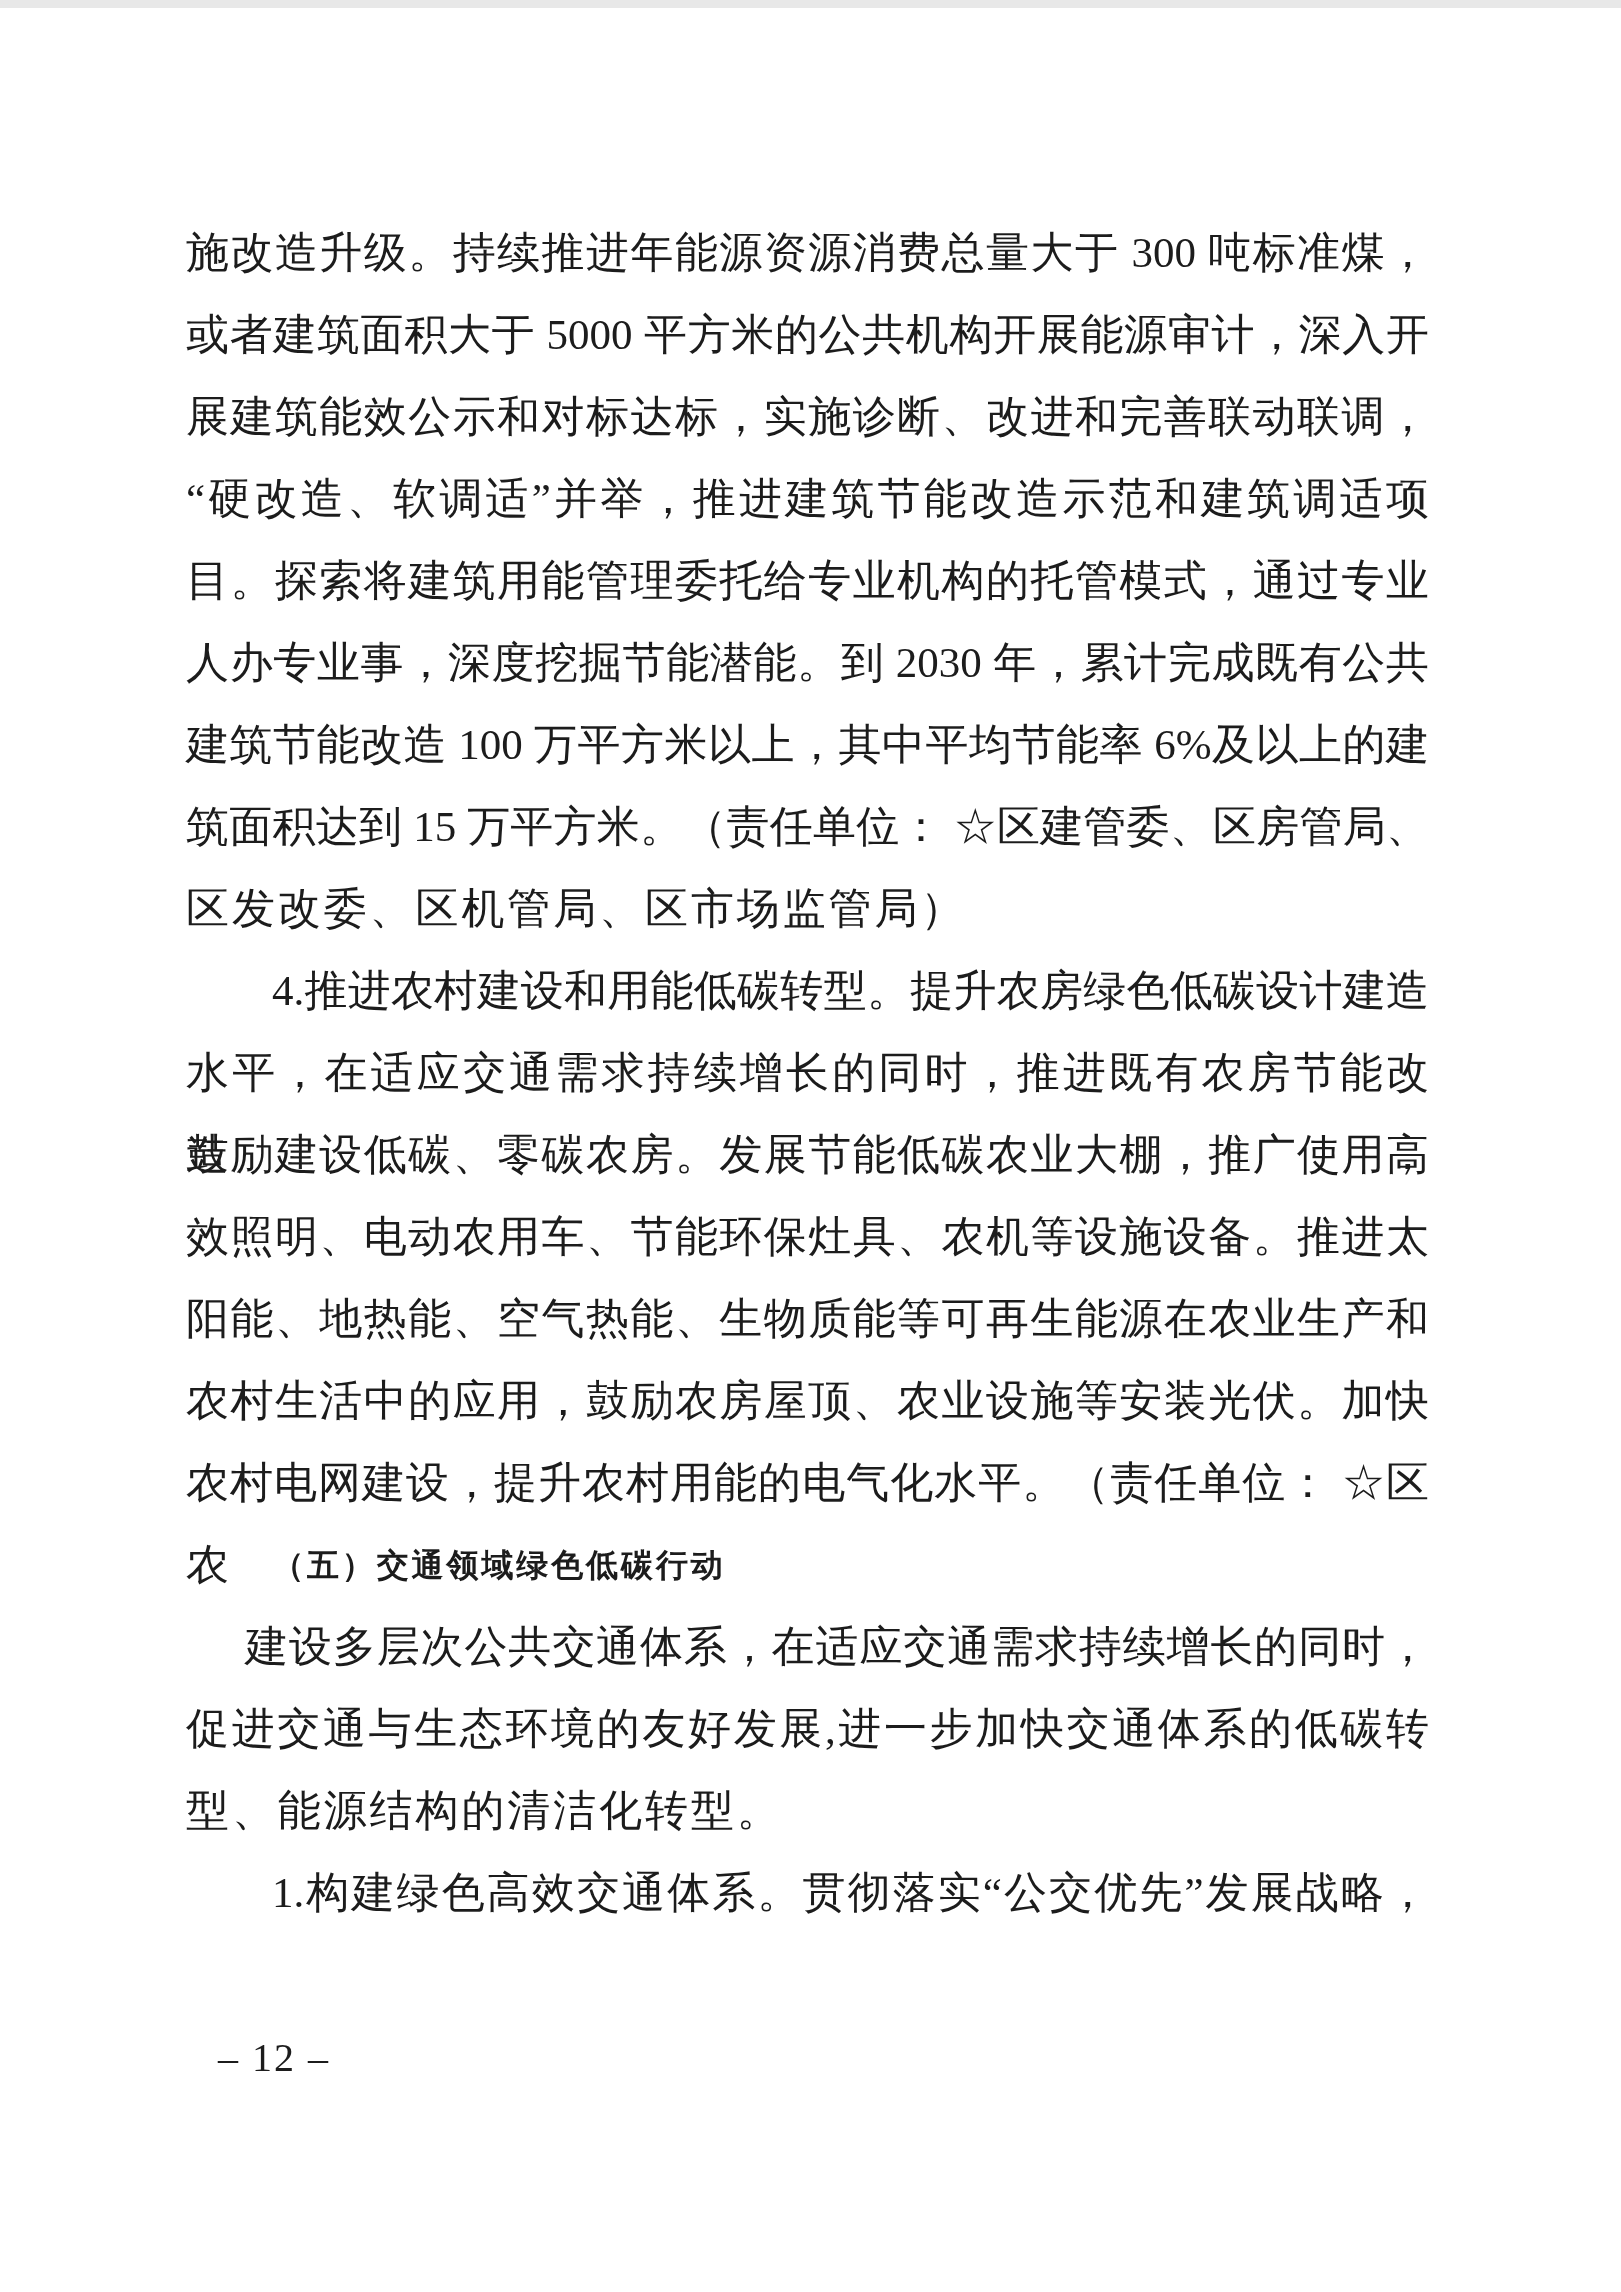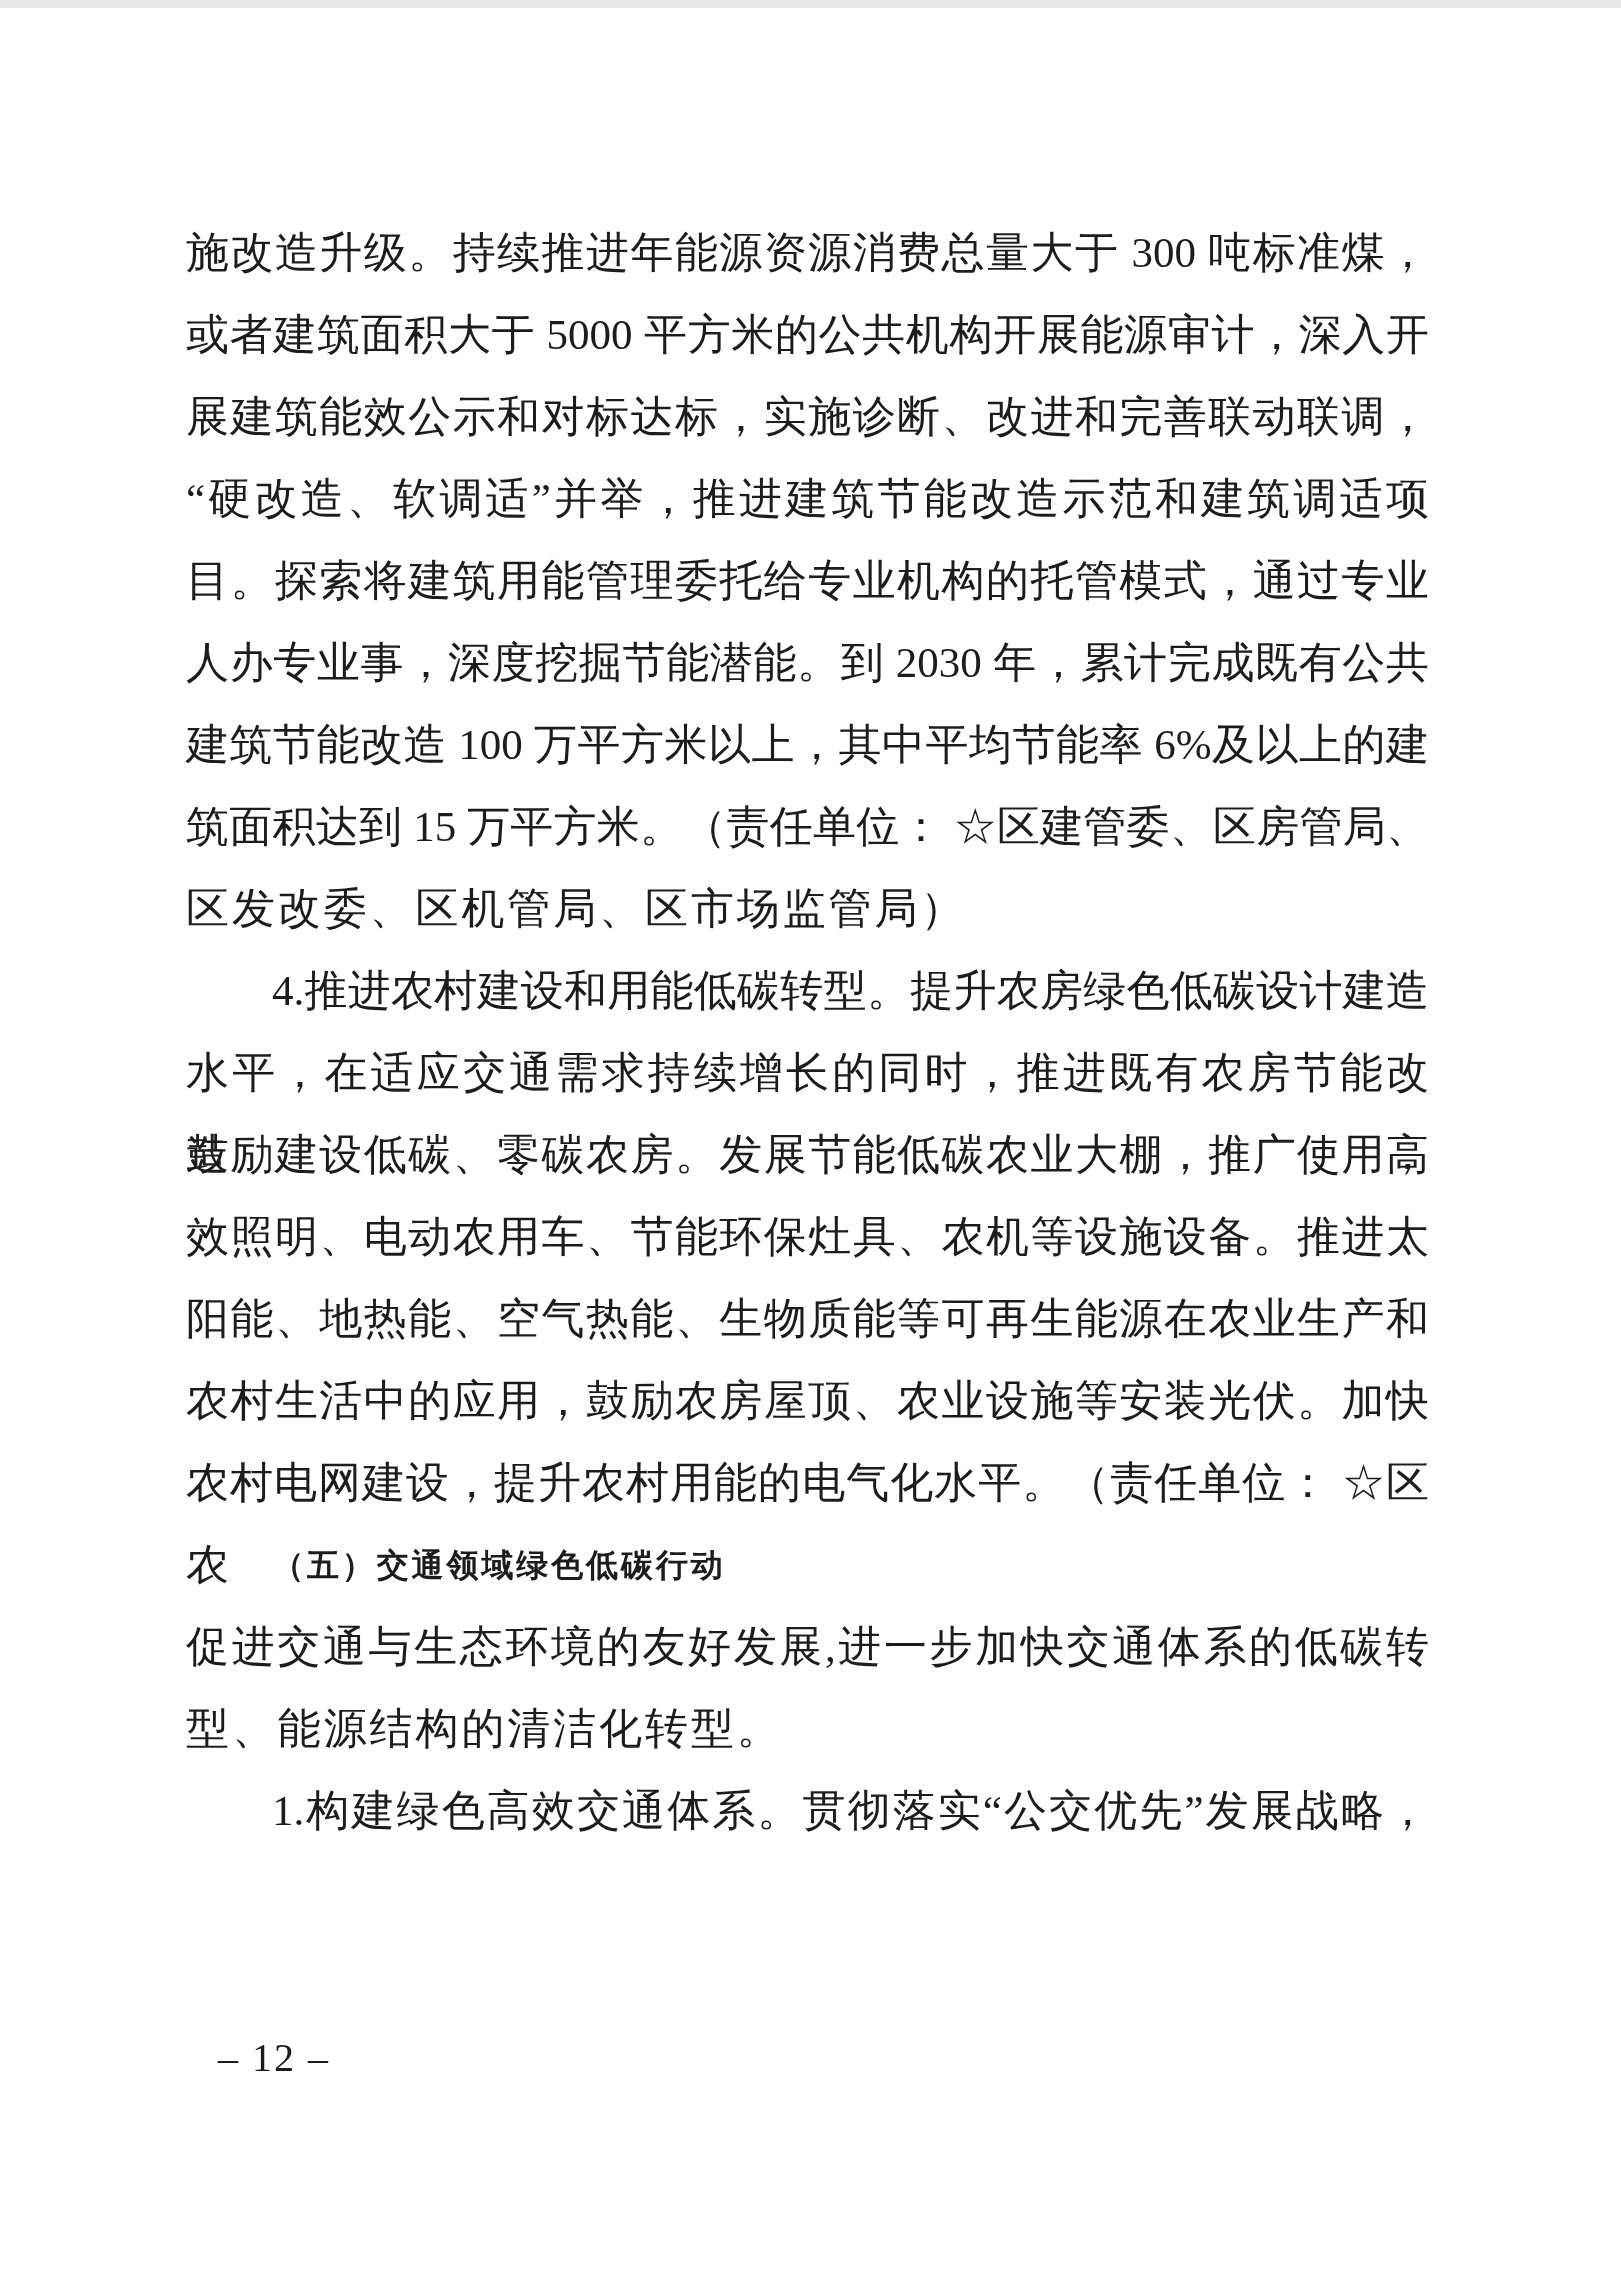--- a/index.html
+++ b/index.html
@@ -72,19 +72,20 @@
     <div class="line">筑面积达到 15 万平方米。（责任单位： ☆区建管委、区房管局、</div>
     <div class="line last">区发改委、区机管局、区市场监管局）</div>
     <div class="line indent">4.推进农村建设和用能低碳转型。提升农房绿色低碳设计建造</div>
     <div class="line">水平，在适应交通需求持续增长的同时，推进既有农房节能改造，</div>
     <div class="line">鼓励建设低碳、零碳农房。发展节能低碳农业大棚，推广使用高</div>
     <div class="line">效照明、电动农用车、节能环保灶具、农机等设施设备。推进太</div>
     <div class="line">阳能、地热能、空气热能、生物质能等可再生能源在农业生产和</div>
     <div class="line">农村生活中的应用，鼓励农房屋顶、农业设施等安装光伏。加快</div>
     <div class="line">农村电网建设，提升农村用能的电气化水平。（责任单位： ☆区农</div>
     <div class="line indent bold last">（五）交通领域绿色低碳行动</div>
+    <div class="line indent-sm">建设多层次公共交通体系，在适应交通需求持续增长的同时，</div>
     <div class="line">促进交通与生态环境的友好发展,进一步加快交通体系的低碳转</div>
     <div class="line last">型、能源结构的清洁化转型。</div>
     <div class="line indent">1.构建绿色高效交通体系。贯彻落实“公交优先”发展战略，</div>
   </div>
   <div class="footer">– 12 –</div>
 </div>
 
 
 </body></html>

